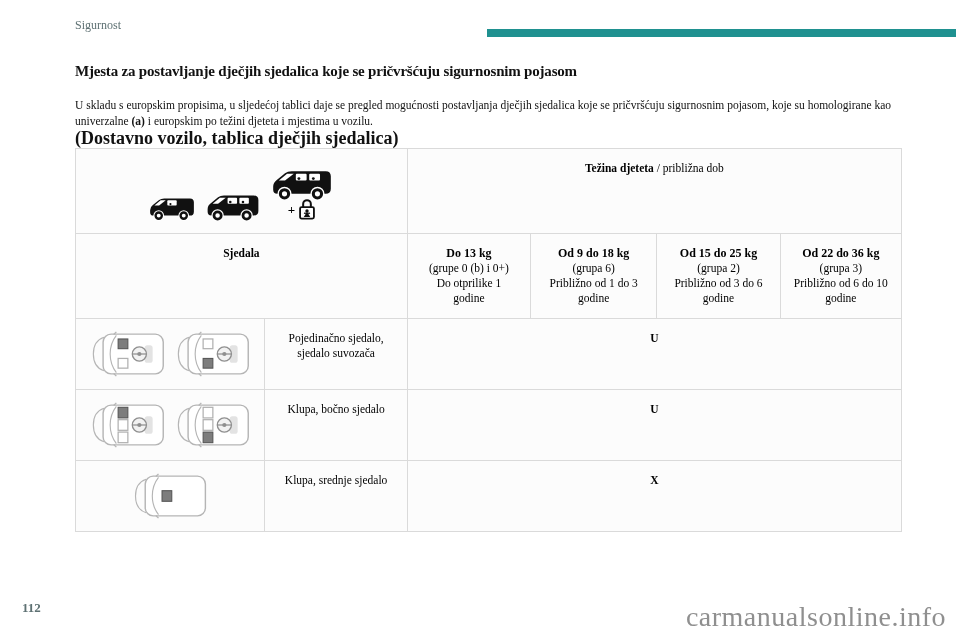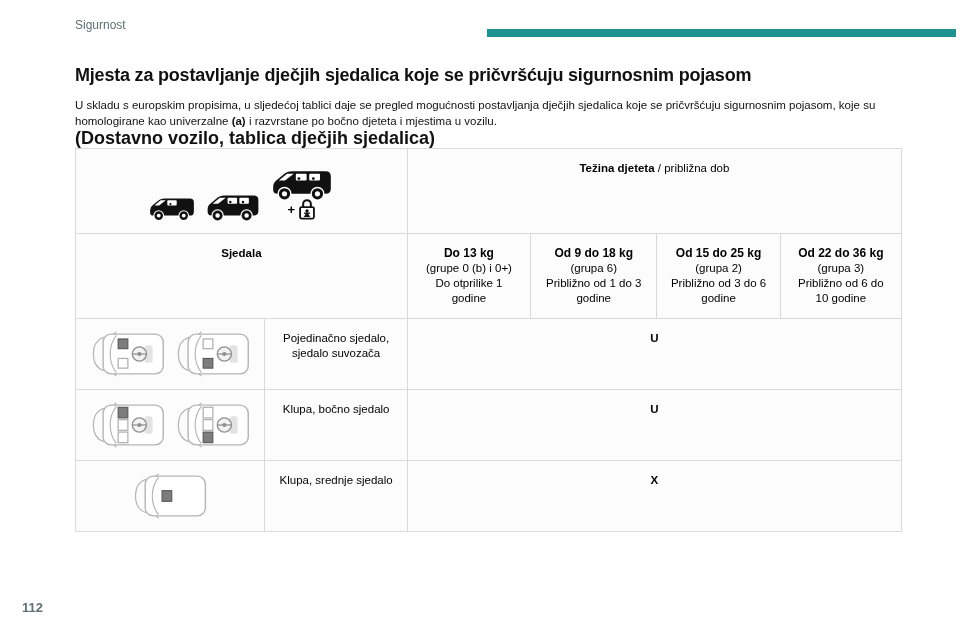--- a/index.html
+++ b/index.html
@@ -1,23 +1,23 @@
 <!DOCTYPE html>
 <html><head>
 <meta charset="utf-8">
 <style>
   html,body{margin:0;padding:0;}
   body{background:#e9e9e9;font-family:"Liberation Sans", sans-serif;}
   .page{position:relative;width:960px;height:640px;background:#ffffff;overflow:hidden;
-        font-family:Liberation Sans, sans-serif;color:#000;}
+        font-family:Liberation Serif, serif;color:#000;}
 
   .breadcrumb{position:absolute;left:75px;top:18px;font-size:12px;color:#5e7173;}
   .teal-bar{position:absolute;left:487px;right:4px;top:29px;height:8px;background:#1f9190;}
 
-  .doc-title{position:absolute;left:75px;top:53px;width:860px;font-size:18px;font-weight:bold;
+  .doc-title{position:absolute;left:75px;top:53px;width:860px;font-size:15px;font-weight:bold;
              letter-spacing:-0.2px;color:#111;}
   .doc-intro{position:absolute;left:75px;top:85px;width:818px;font-size:11.5px;line-height:16px;color:#111;}
   .doc-intro b{font-weight:bold;}
   .doc-subtitle{position:absolute;left:75px;top:128px;font-size:18px;font-weight:bold;color:#111;}
 
   table.seat-table{position:absolute;left:75px;top:148px;width:827px;border-collapse:collapse;
                    table-layout:fixed;}
   table.seat-table td{border:1px solid #dadada;background:#fcfcfc;vertical-align:top;
                       text-align:center;font-size:11.5px;line-height:15px;padding:12px;overflow:hidden;}
   tr.r-vans{height:67px;}
@@ -54,21 +54,21 @@
 </head>
 <body>
 
 <div class="page">
 
   <div class="breadcrumb">Sigurnost</div>
   <div class="teal-bar"></div>
 
   <h1 class="doc-title">Mjesta za postavljanje dječjih sjedalica koje se pričvršćuju sigurnosnim pojasom</h1>
 
-  <p class="doc-intro"><span>U skladu s europskim propisima, u sljedećoj tablici daje se pregled mogućnosti postavljanja dječjih sjedalica koje se pričvršćuju sigurnosnim pojasom, koje su homologirane kao univerzalne </span><b>(a)</b><span> i razvrstane po bočno djeteta i mjestima u vozilu.</span></p>
+  <p class="doc-intro"><span>U skladu s europskim propisima, u sljedećoj tablici daje se pregled mogućnosti postavljanja dječjih sjedalica koje se pričvršćuju sigurnosnim pojasom, koje su homologirane kao univerzalne </span><b>(a)</b><span> i europskim po težini djeteta i mjestima u vozilu.</span></p>
 
   <div class="doc-subtitle">(Dostavno vozilo, tablica dječjih sjedalica)</div>
 
   <table class="seat-table">
     <colgroup>
       <col style="width:189px">
         <col style="width:142px">
       <col style="width:123px">
         <col style="width:126px">
       <col style="width:123px">
@@ -242,14 +242,15 @@
       </td>
       <td class="label-cell">Klupa, srednje sjedalo</td>
       <td colspan="4" class="value-cell">X</td>
     </tr>
 
 
   </tbody>
     </table>
 
   <div class="page-number">112</div>
+  <div class="watermark">carmanualsonline.info</div>
 
 </div>
 
 </body></html>

